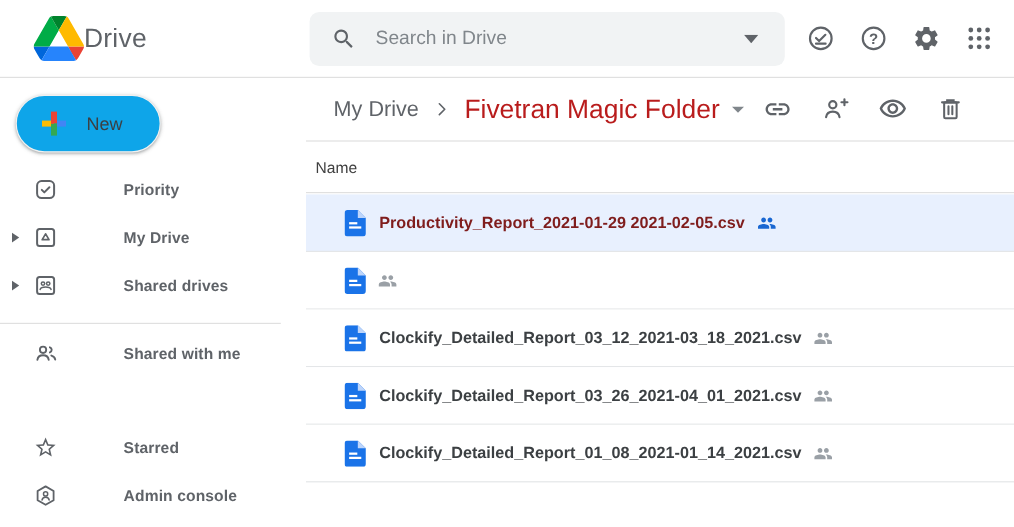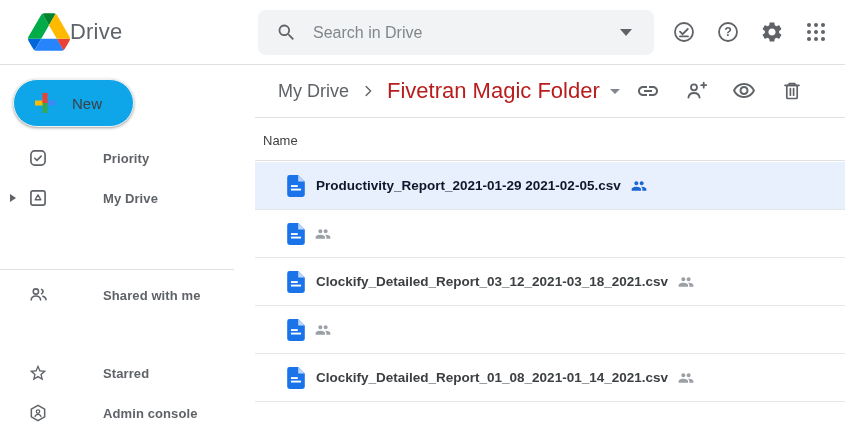--- a/index.html
+++ b/index.html
@@ -51,21 +51,21 @@
   .crumb-caret { margin-left:10px; width:0; height:0; border-left:5px solid transparent; border-right:5px solid transparent; border-top:5px solid #80868b; cursor:pointer; }
   .bc-tools { position:absolute; right:29px; top:0; height:52px; display:flex; align-items:center; }
   .bc-tools .hicon { margin:0 12px; }
   .name-header { position:absolute; left:255px; top:119px; right:0; height:42px; border-bottom:1px solid #e0e0e0; background:#fff; cursor:pointer; }
   .name-header span { position:absolute; left:8px; top:50%; transform:translateY(-50%); font-size:13px; color:#404040; font-weight:500; }
   .file-rows { position:absolute; left:255px; top:162px; right:0; bottom:-20px; }
   .file-row { position:relative; height:48px; border-bottom:1px solid #e4e6e8; display:flex; align-items:center; padding-left:32px; cursor:pointer; background:#fff; }
   .file-row .fname { margin-left:11px; font-size:13.5px; font-weight:600; color:#3c4043; white-space:nowrap; }
   .file-row .people { margin-left:9px; color:#9aa0a6; display:flex; }
   .file-row.selected { background:#e8f0fe; }
-  .file-row.selected .fname { color:#0f172a; }
+  .file-row.selected .fname { color:#7f1d1d; }
   .file-row.selected .people { color:#1967d2; }
   svg { display:block; }
 </style>
 </head>
 <body>
 
 <div class="app">
 
   <div class="header">
     <div class="logo-area">
@@ -160,20 +160,32 @@
       <span class="nav-caret"></span>
       <span class="nav-icon">
         <svg width="20" height="20" viewBox="0 0 24 24" fill="none" stroke="#5f6368" stroke-width="2">
           <rect x="3.5" y="3.5" width="17" height="17" rx="2.5"></rect>
           <path d="M12 8.2l3.4 5.9H8.6z" stroke-width="1.7" stroke-linejoin="round"></path>
         </svg>
       </span>
       <span class="nav-label">My Drive</span>
     </div>
 
+    <div class="nav-item" style="top:153px">
+      <span class="nav-caret"></span>
+      <span class="nav-icon">
+        <svg width="20" height="20" viewBox="0 0 24 24" fill="none" stroke="#5f6368" stroke-width="2">
+          <rect x="3.5" y="3.5" width="17" height="17" rx="2.5"></rect>
+          <circle cx="9.4" cy="10" r="1.7" stroke-width="1.5"></circle>
+          <circle cx="14.6" cy="10" r="1.7" stroke-width="1.5"></circle>
+          <path d="M6.5 15.8c.6-1.6 1.8-2.3 5.5-2.3s4.9.7 5.5 2.3" stroke-width="1.5" stroke-linecap="round"></path>
+        </svg>
+      </span>
+      <span class="nav-label">Shared drives</span>
+    </div>
 
     <div class="side-divider"></div>
 
     <div class="nav-item" style="top:210px">
       <span class="nav-icon">
         <svg width="21" height="21" viewBox="0 0 24 24" fill="none" stroke="#5f6368" stroke-width="1.8">
           <circle cx="9" cy="8" r="3"></circle>
           <path d="M3.6 17.6c.4-3 2.9-4.4 5.4-4.4s5 1.4 5.4 4.4" stroke-linecap="round"></path>
           <path d="M15.5 5.6a2.6 2.6 0 0 1 0 4.9" stroke-linecap="round"></path>
           <path d="M16.9 13.5c2 .5 3.4 1.7 3.7 3.8" stroke-linecap="round"></path>
@@ -303,20 +315,21 @@
 
     <div class="file-row">
       <span>
         <svg width="18" height="22" viewBox="0 0 16 20">
           <path fill="#1a73e8" d="M10 0H2.2A2.2 2.2 0 0 0 0 2.2v15.6A2.2 2.2 0 0 0 2.2 20h11.6a2.2 2.2 0 0 0 2.2-2.2V6l-6-6z"></path>
           <path fill="#bdd5fb" d="M10 0v6h6z"></path>
           <rect x="3.4" y="9.2" width="6.2" height="1.7" fill="#fff"></rect>
           <rect x="3.4" y="12.4" width="9.2" height="1.7" fill="#fff"></rect>
         </svg>
       </span>
+      <span class="fname">Clockify_Detailed_Report_03_26_2021-04_01_2021.csv</span>
       <span class="people">
         <svg width="18" height="16" viewBox="0 0 24 24">
             <path fill="currentColor" d="M16 11c1.66 0 2.99-1.34 2.99-3S17.66 5 16 5c-1.66 0-3 1.34-3 3s1.34 3 3 3zm-8 0c1.66 0 2.99-1.34 2.99-3S9.66 5 8 5C6.34 5 5 6.34 5 8s1.34 3 3 3zm0 2c-2.33 0-7 1.17-7 3.5V19h14v-2.5c0-2.33-4.67-3.5-7-3.5zm8 0c-.29 0-.62.02-.97.05 1.16.84 1.97 1.97 1.97 3.45V19h6v-2.5c0-2.33-4.67-3.5-7-3.5z"></path>
           </svg>
       </span>
     </div>
 
     <div class="file-row">
       <span>
         <svg width="18" height="22" viewBox="0 0 16 20">

